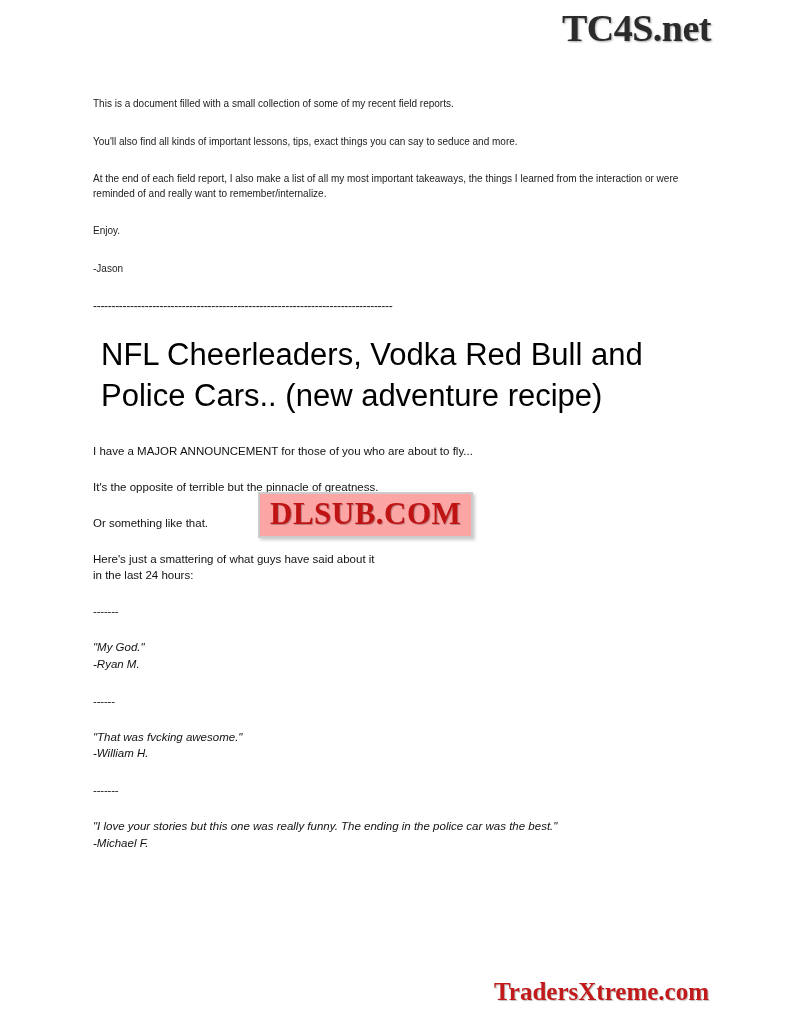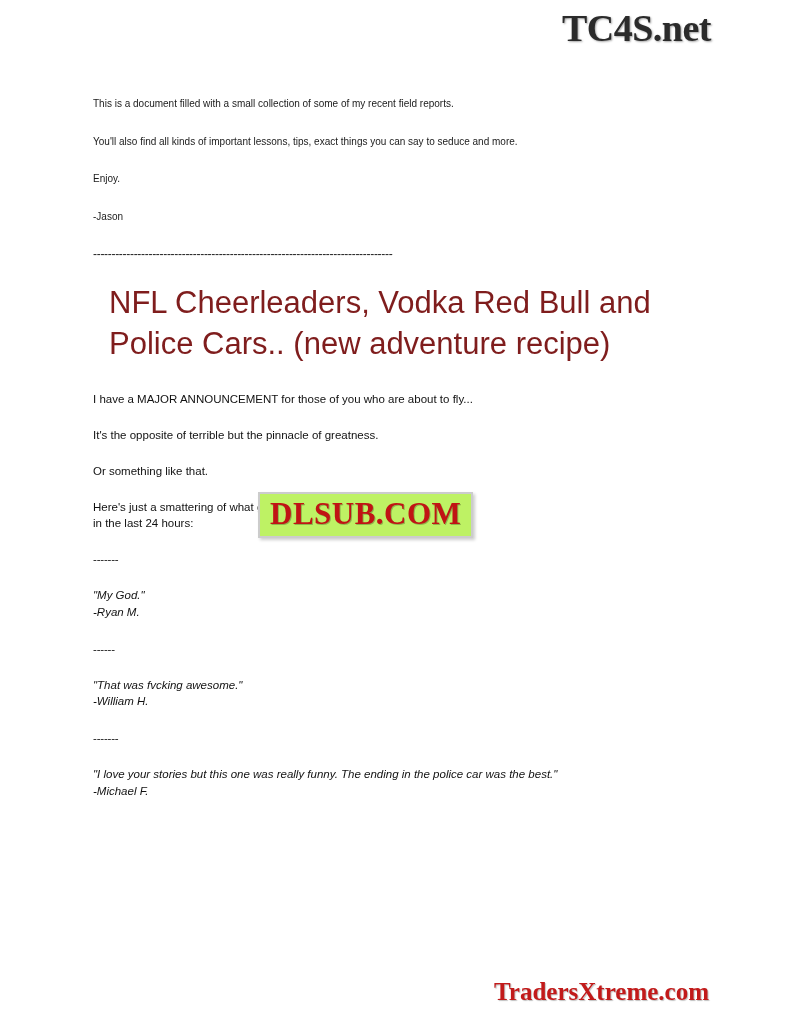--- a/index.html
+++ b/index.html
@@ -46,21 +46,21 @@
   }
   
   .watermark-stamp {
     position: absolute;
     top: 492px;
     left: 258px;
     font-family: "Liberation Serif", serif;
     font-size: 31px;
     font-weight: bold;
     color: #c01414;
-    background: #bef264;
+    background: #fca5a5;
     border: 2px solid #cccccc;
     padding: 2px 10px 4px 10px;
     letter-spacing: 0.5px;
     text-shadow: 1px 1px 0 rgba(0,0,0,0.25);
     box-shadow: 2px 2px 3px rgba(0,0,0,0.2);
   }
   .content {
     position: absolute;
     left: 93px;
     top: 85px;
@@ -77,22 +77,22 @@
     color: #1a1a1a;
     margin: 13px 0 0 0;
     letter-spacing: -0.3px;
     white-space: nowrap;
     overflow: hidden;
   }
   .article-title {
     font-size: 31px;
     line-height: 1.32;
     font-weight: normal;
-    color: #7f1d1d;
-    margin: 22px 0 26px 16px;
+    color: #000000;
+    margin: 22px 0 26px 8px;
     max-width: 600px;
   }
   .body-p {
     font-size: 11.5px;
     line-height: 1.4;
     color: #111111;
     margin: 0 0 20px 0;
   }
   .quote {
     font-size: 11.5px;
@@ -113,20 +113,21 @@
 <body>
 
 <div class="page">
 
   <div class="watermark-top">TC4S.net</div>
 
   <div class="content">
 
     <p class="intro-p">This is a document filled with a small collection of some of my recent field reports.</p>
     <p class="intro-p">You'll also find all kinds of important lessons, tips, exact things you can say to seduce and more.</p>
+    <p class="intro-p">At the end of each field report, I also make a list of all my most important takeaways, the things I learned from the interaction or were reminded of and really want to remember/internalize.</p>
     <p class="intro-p">Enjoy.</p>
     <p class="intro-p">-Jason</p>
 
     <p class="divider-text">---------------------------------------------------------------------------------</p>
 
     <h1 class="article-title">NFL Cheerleaders, Vodka Red Bull and Police Cars.. (new adventure recipe)</h1>
 
     <p class="body-p">I have a MAJOR ANNOUNCEMENT for those of you who are about to fly...</p>
     <p class="body-p">It's the opposite of terrible but the pinnacle of greatness.</p>
     <p class="body-p">Or something like that.</p>

